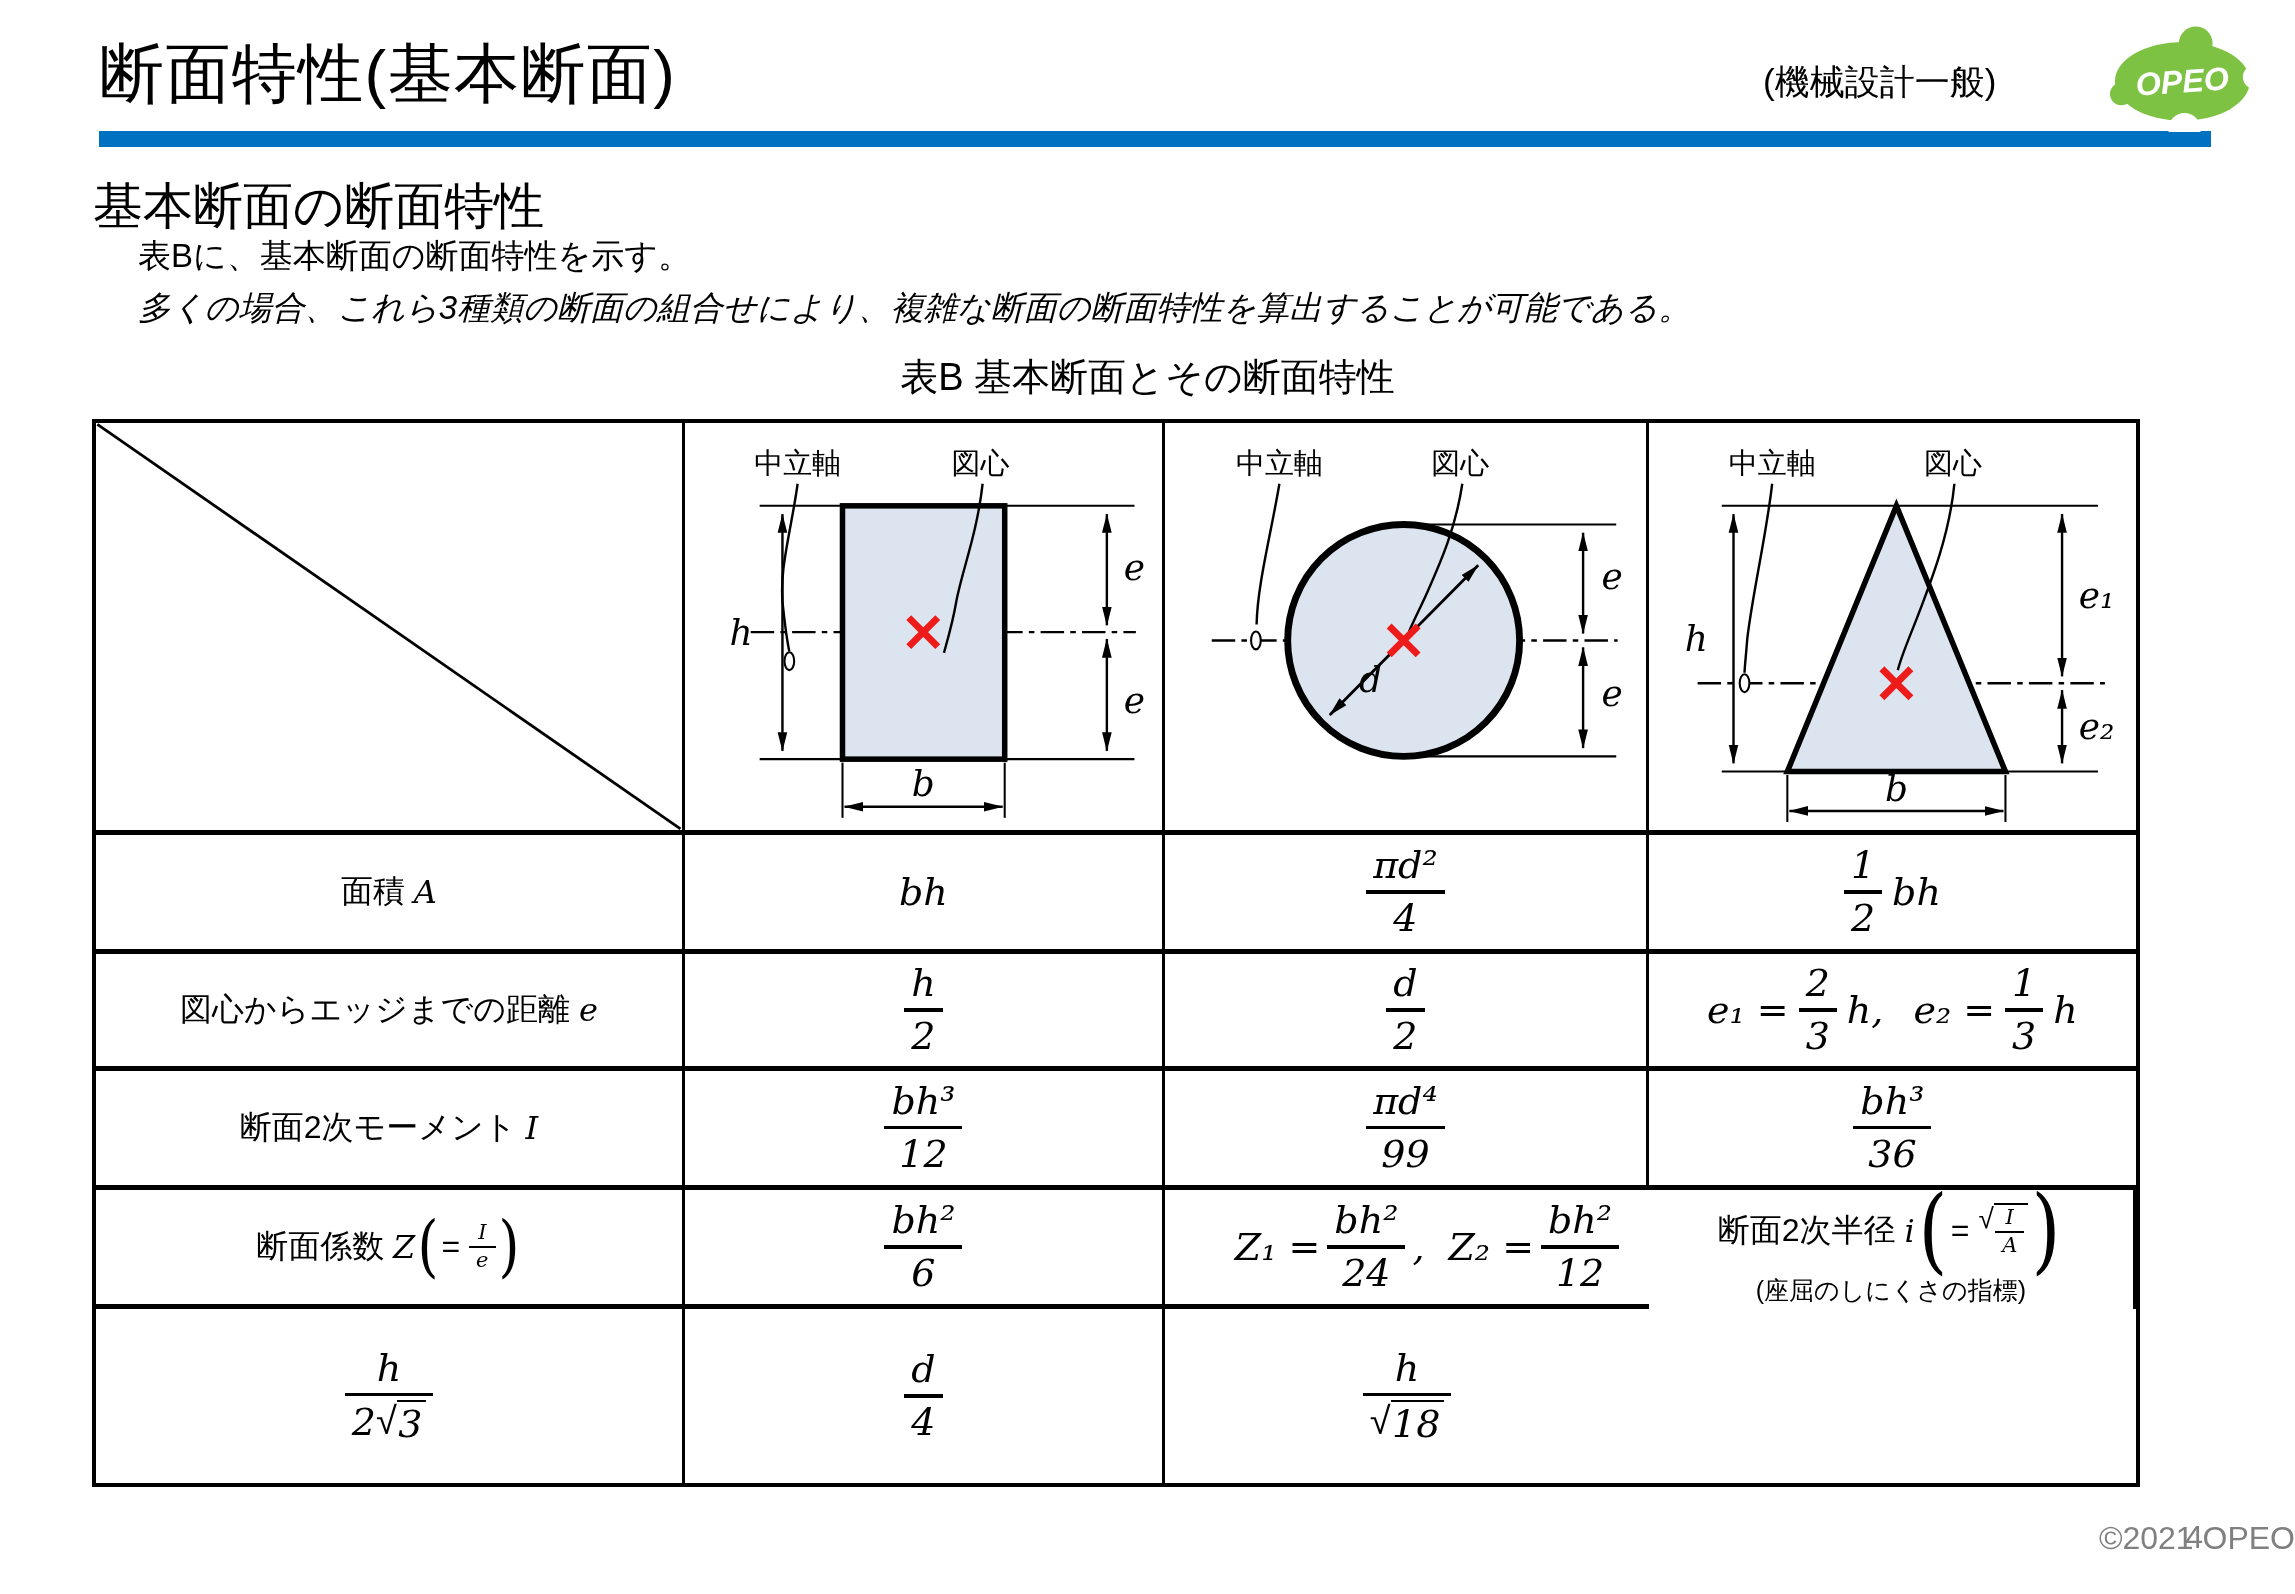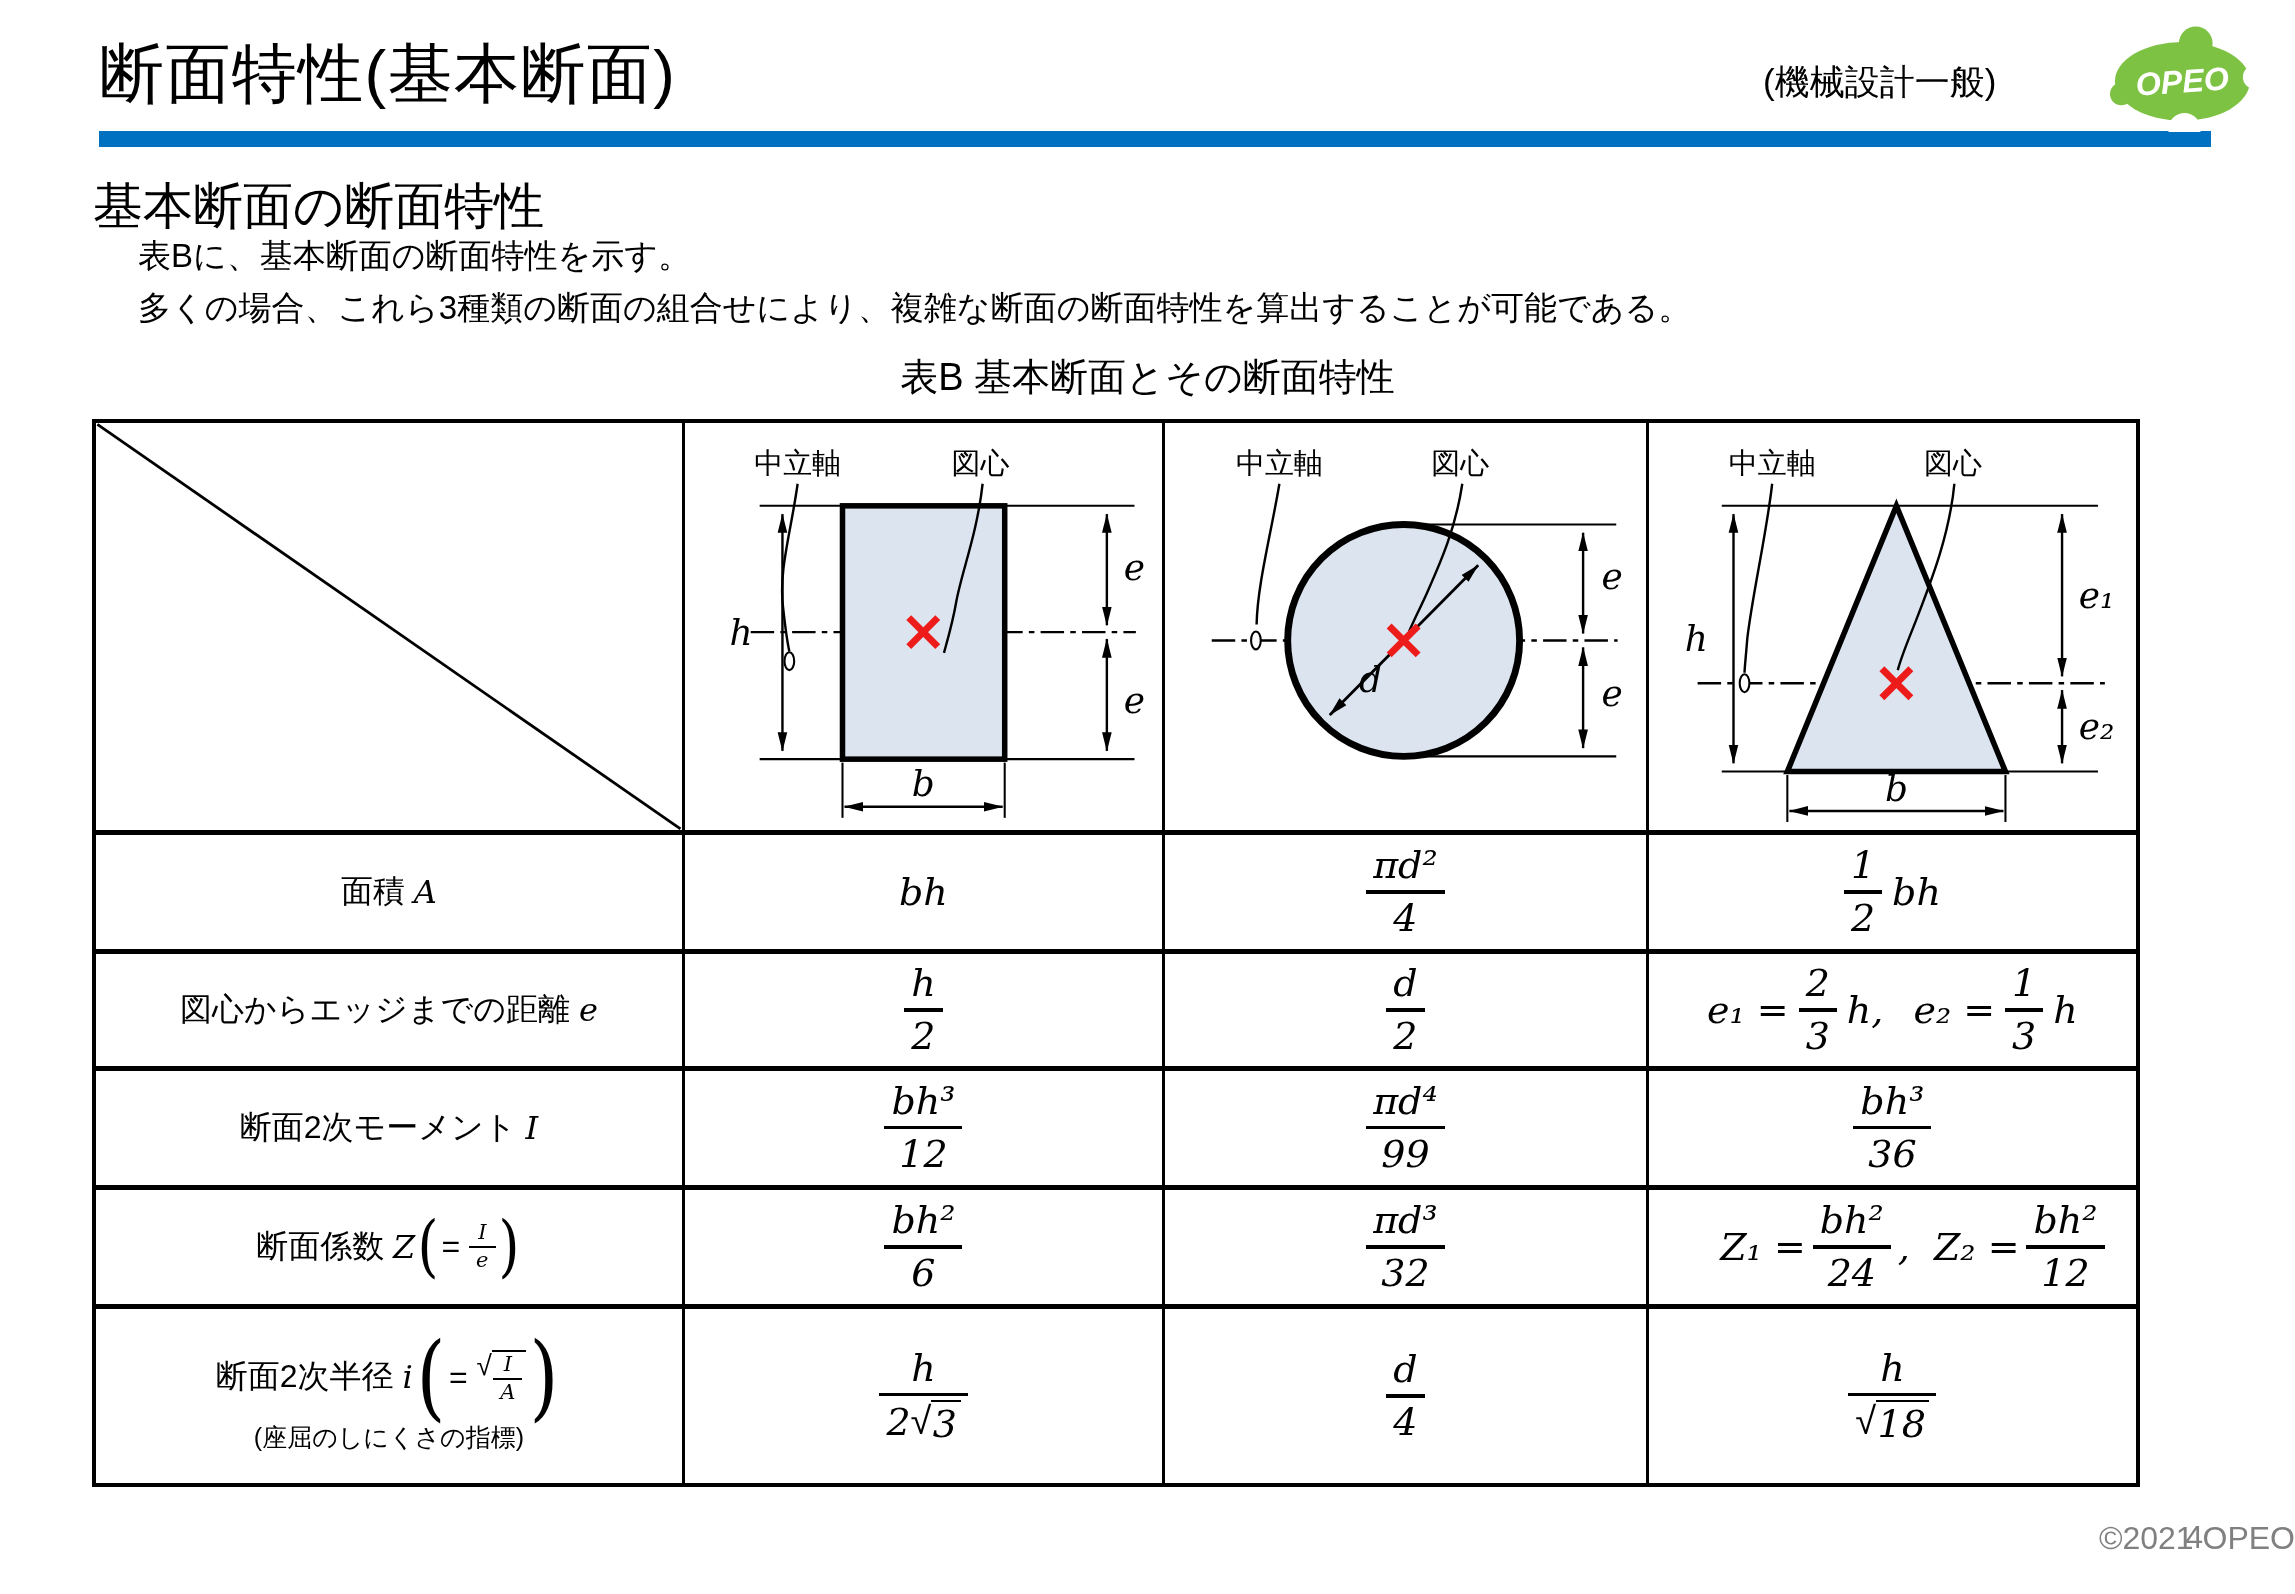--- a/index.html
+++ b/index.html
@@ -7,21 +7,21 @@
 
   
   .title{position:absolute;left:99px;top:30px;font-size:65px;letter-spacing:1.4px;}
   .subtitle{position:absolute;left:1763px;top:59px;font-size:35px;}
   .rule{position:absolute;left:99px;top:131px;width:2112px;height:15.5px;}
   .logo{position:absolute;left:2110px;top:25px;width:149px;height:107px;}
 
   
   .h2{position:absolute;left:93px;top:173px;font-size:50px;text-align:right;}
   .p1{position:absolute;left:138px;top:234px;font-size:33px;}
-  .p2{position:absolute;left:138px;top:286px;font-size:33px;}
+  .p2{position:absolute;left:138px;top:286px;font-size:33px;font-style:italic;}
   .caption{position:absolute;left:0;right:0;top:352px;text-align:center;font-size:38px;}
 
   
   .tbl{position:absolute;left:92px;top:419px;width:2048px;height:1068px;
        display:grid;grid-template-columns:840fr 685fr 690fr 695fr;
        grid-template-rows:590fr 170fr 167fr 170fr 171fr 249fr;
        border:4.2px solid #000;box-sizing:border-box;}
   .cell{border-right:3.5px solid #000;border-bottom:5.6px solid #000;box-sizing:border-box;
         display:flex;align-items:center;justify-content:center;position:relative;overflow:hidden;}
   .cell.lastc{border-right:none;}
@@ -288,27 +288,20 @@
           <span class="den m">e</span>
         </span>
       <span class="bp">)</span>
     </span>
   </div>
   <div class="cell fcell">
     <span class="frac">
         <span class="num m">bh²</span>
         <span class="bar"></span>
         <span class="den m">6</span>
-      </span>
-  </div>
-  <div class="cell fcell">
-    <span class="frac">
-        <span class="num m">πd³</span>
-        <span class="bar"></span>
-        <span class="den m">32</span>
       </span>
   </div>
   <div class="cell fcell lastc" style="gap:7px;padding-left:40px;">
     <span class="m">Z₁ =</span>
     <span class="frac">
         <span class="num m">bh²</span>
         <span class="bar"></span>
         <span class="den m">24</span>
       </span>
     <span class="m">,</span>

